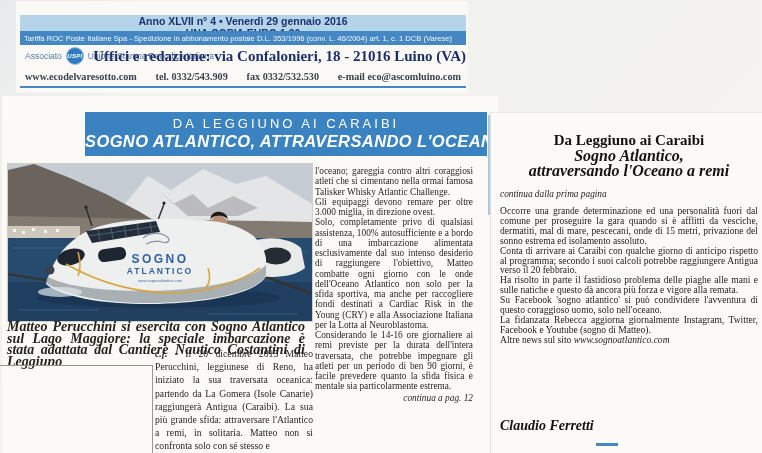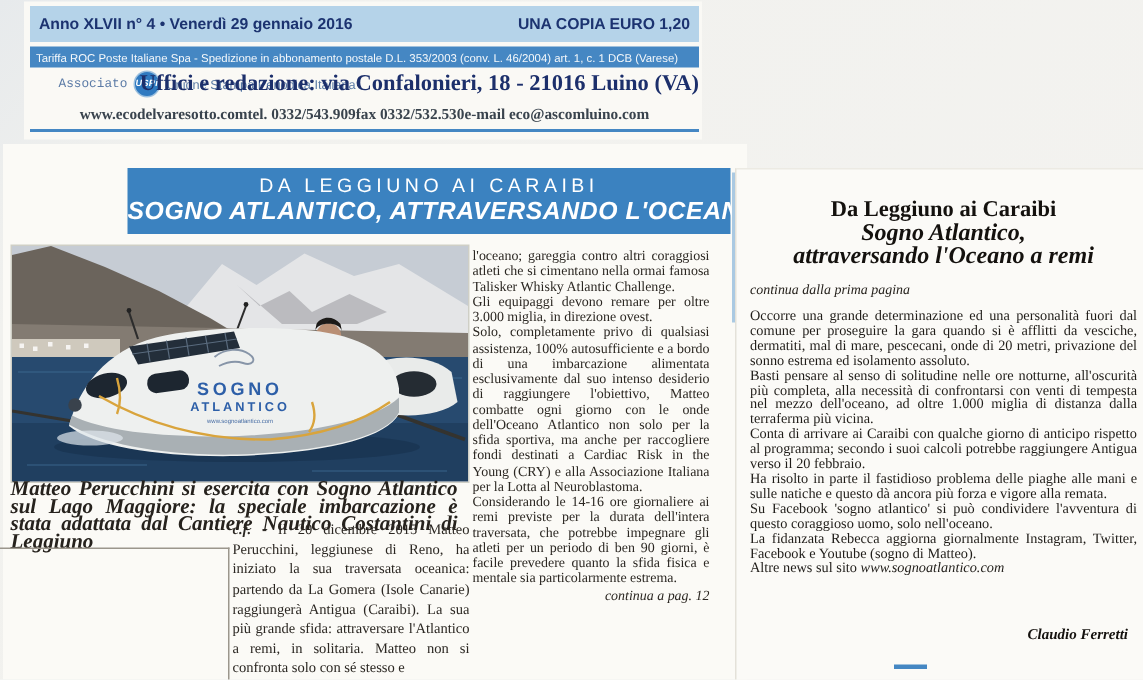--- a/index.html
+++ b/index.html
@@ -2,29 +2,29 @@
 <html><head>
 <meta charset="utf-8">
 <style>
   html,body{margin:0;padding:0;}
   body{width:762px;height:453px;overflow:hidden;background:#eef0ef;font-family:"Liberation Serif",serif;}
   .page{position:relative;width:762px;height:453px;background:linear-gradient(135deg,#e7eaec 0%,#f1f1ee 18%,#f4f3f0 100%);}
   .abs{position:absolute;}
 
   
   .masthead-paper{left:16px;top:1px;width:452px;height:92px;background:#faf9f5;}
-  .issue-bar{left:20px;top:4px;width:446px;height:24px;background:#b5d3e9;display:flex;align-items:center;justify-content:space-between;padding:0 6px;box-sizing:border-box;font-family:"Liberation Sans",sans-serif;font-weight:bold;font-size:10.5px;color:#1c3370;}
+  .issue-bar{left:20px;top:15px;width:446px;height:24px;background:#b5d3e9;display:flex;align-items:center;justify-content:space-between;padding:0 6px;box-sizing:border-box;font-family:"Liberation Sans",sans-serif;font-weight:bold;font-size:10.5px;color:#1c3370;flex-direction:column;}
   .tariff-bar{left:20px;top:31px;width:446px;height:14px;background:#4587c3;color:#f4f8fb;font-family:"Liberation Sans",sans-serif;font-size:7.6px;display:flex;align-items:center;padding:0 4px;box-sizing:border-box;white-space:nowrap;}
   .assoc-row{left:20px;top:47px;width:446px;height:18px;display:flex;align-items:center;}
-  .assoc-label{font-family:Liberation Mono, monospace;font-size:8.5px;color:#5b7ba6;margin-left:19px;}
+  .assoc-label{font-family:Liberation Sans, sans-serif;font-size:8.5px;color:#5b7ba6;margin-left:5px;}
   .uspi-circle{width:16px;height:16px;border-radius:50%;background:#2f7ac0;border:1px solid #9cc0de;margin:0 4px;display:flex;align-items:center;justify-content:center;}
   .uspi-circle span{color:#fff;font-family:"Liberation Sans",sans-serif;font-size:6px;font-weight:bold;font-style:italic;letter-spacing:0.3px;}
   .uspi-name{font-family:"Liberation Sans",sans-serif;font-size:8.5px;color:#5b7ba6;}
   .office-line{position:absolute;right:0;top:1px;font-weight:bold;font-size:15px;color:#1c2f6b;}
-  .contact-row{left:20px;top:68px;width:446px;height:16px;display:flex;align-items:center;justify-content:center;padding:0 5px;box-sizing:border-box;font-weight:bold;font-size:10.2px;color:#39434d;}
+  .contact-row{left:20px;top:68px;width:446px;height:16px;display:flex;align-items:center;justify-content:space-between;padding:0 5px;box-sizing:border-box;font-weight:bold;font-size:10.2px;color:#39434d;}
   .masthead-rule{left:20px;top:86px;width:446px;height:2px;background:#4587c3;}
 
   
   .front-paper{left:2px;top:96px;width:496px;height:357px;background:#fbfaf6;}
   .banner{left:85px;top:112px;width:402px;height:44px;background:#3b82c0;text-align:center;color:#fff;font-family:"Liberation Sans",sans-serif;}
   .banner .kicker{display:block;margin-top:4px;font-size:13px;letter-spacing:3px;font-weight:400;}
   .banner .headline{display:block;margin-top:1px;font-size:16.5px;font-weight:800;font-style:italic;letter-spacing:0.4px;white-space:nowrap;}
   .photo-frame{left:7px;top:163px;width:304px;height:157px;border:1px solid #cfcfc6;box-sizing:content-box;}
   .caption{left:7px;top:321px;width:298px;font-weight:bold;font-style:italic;font-size:14px;line-height:11.5px;color:#26221d;text-align:justify;}
   .col1{left:155px;top:347px;width:158px;height:106px;font-size:9.7px;line-height:13.2px;color:#2b2722;text-align:justify;overflow:hidden;}
@@ -36,38 +36,38 @@
 
   
   .cont-paper{left:490px;top:112px;width:272px;height:341px;background:#fbfaf7;border-left:1px solid #e4e1d9;border-top:1px solid #eceae3;}
   .cont-edge{left:488px;top:115px;width:2px;height:100px;background:#aac9e2;}
   .cont-title{left:500px;top:132px;width:258px;text-align:center;color:#14110e;}
   .cont-title .t1{font-size:15px;font-weight:bold;line-height:16px;}
   .cont-title .t2{font-size:16px;font-weight:bold;font-style:italic;line-height:15px;}
   .cont-from{left:500px;top:189px;width:252px;font-style:italic;font-size:9.3px;color:#26221d;}
   .cont-body{left:500px;top:206px;width:258px;height:210px;font-size:9.55px;line-height:9.9px;color:#1f1c18;text-align:justify;overflow:hidden;}
   .cont-body p{margin:0;}
-  .cont-sign{left:500px;top:418px;width:252px;text-align:right;font-weight:bold;font-style:italic;font-size:10px;color:#14110e;}
+  .cont-sign{left:500px;top:418px;width:252px;font-weight:bold;font-style:italic;font-size:14px;color:#14110e;}
   .cont-dash{left:596px;top:443px;width:22px;height:3px;background:#4587c3;}
   .it{font-style:italic;}
 </style>
 </head>
 <body>
 
 <div class="page">
 
   <div class="abs masthead-paper"></div>
 
   <div class="abs issue-bar">
     <span>Anno XLVII n° 4 • Venerdì 29 gennaio 2016</span>
     <span>UNA COPIA EURO 1,20</span>
   </div>
 
   <div class="abs tariff-bar">
-    <span>Tariffa ROC Poste Italiane Spa - Spedizione in abbonamento postale D.L. 353/2003 (conv. L. 46/2004) art. 1, c. 1 DCB (Varese)</span>
+    <span>Tariffa ROC Poste Italiane Spa - Spedizione in abbonamento postale D.L. 353/1996 (conv. L. 46/2004) art. 1, c. 1 DCB (Varese)</span>
   </div>
 
   <div class="abs assoc-row">
     <span class="assoc-label">Associato</span>
     <span class="uspi-circle">
         <span>USPI</span>
       </span>
     <span class="uspi-name">Unione Stampa Periodica Italiana</span>
     <span class="office-line">Uffici e redazione: via Confalonieri, 18 - 21016 Luino (VA)</span>
   </div>
@@ -176,22 +176,21 @@
 
   <div class="abs cont-title">
     <div class="t1">Da Leggiuno ai Caraibi</div>
     <div class="t2">Sogno Atlantico,</div>
     <div class="t2">attraversando l'Oceano a remi</div>
   </div>
 
   <div class="abs cont-from">continua dalla prima pagina</div>
 
   <div class="abs cont-body">
-    <p>Occorre una grande determinazione ed una personalità fuori dal comune per proseguire la gara quando si è afflitti da vesciche, dermatiti, mal di mare, pescecani, onde di 20 metri, privazione del sonno estrema ed isolamento assoluto.</p>
-    <p>Basti pensare al senso di solitudine nelle ore notturne, all'oscurità più completa, alla necessità di confrontarsi con venti di tempesta nel mezzo dell'oceano, ad oltre 1.000 miglia di distanza dalla terraferma più vicina.</p>
+    <p>Occorre una grande determinazione ed una personalità fuori dal comune per proseguire la gara quando si è afflitti da vesciche, dermatiti, mal di mare, pescecani, onde di 15 metri, privazione del sonno estrema ed isolamento assoluto.</p>
     <p>Conta di arrivare ai Caraibi con qualche giorno di anticipo rispetto al programma; secondo i suoi calcoli potrebbe raggiungere Antigua verso il 20 febbraio.</p>
     <p>Ha risolto in parte il fastidioso problema delle piaghe alle mani e sulle natiche e questo dà ancora più forza e vigore alla remata.</p>
     <p>Su Facebook 'sogno atlantico' si può condividere l'avventura di questo coraggioso uomo, solo nell'oceano.</p>
     <p>La fidanzata Rebecca aggiorna giornalmente Instagram, Twitter, Facebook e Youtube (sogno di Matteo).</p>
     <p><span>Altre news sul sito </span><span class="it">www.sognoatlantico.com</span></p>
   </div>
 
   <div class="abs cont-sign">Claudio Ferretti</div>
   <div class="abs cont-dash"></div>
 

